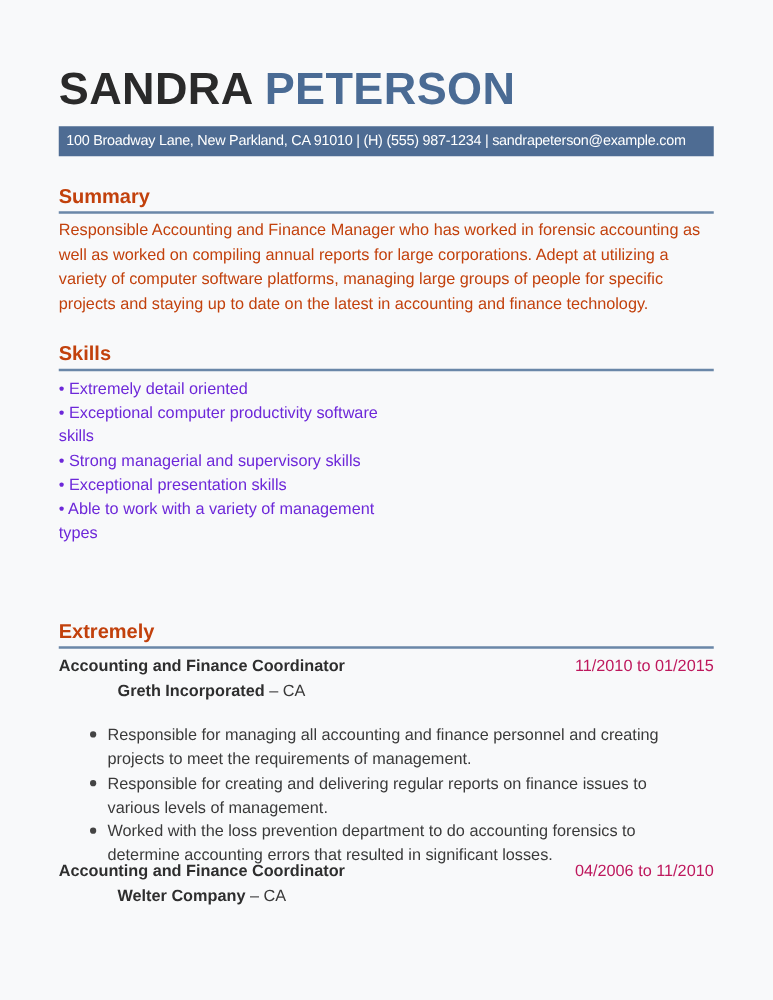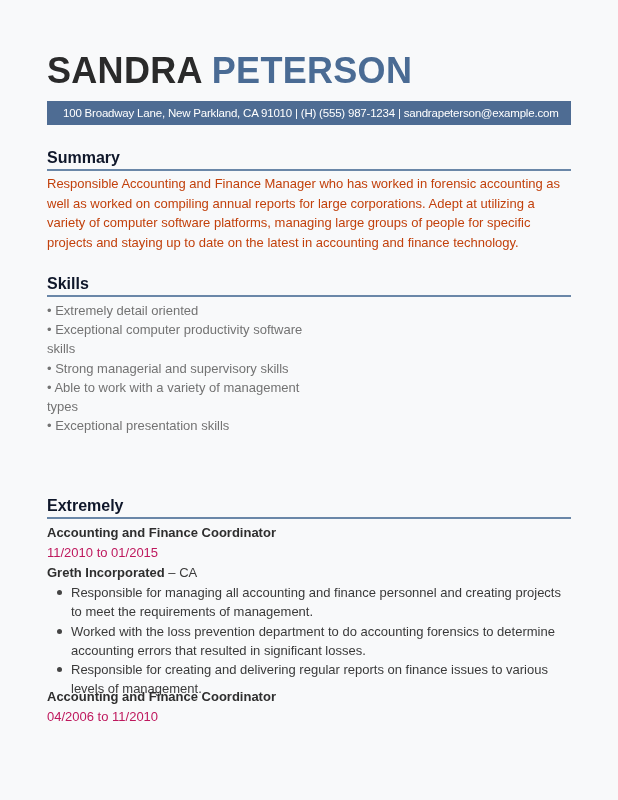--- a/index.html
+++ b/index.html
@@ -13,41 +13,41 @@
   .page { position: absolute; left: 47px; top: 0; width: 524px; }
   .name {
     position: absolute; top: 52px; left: 0;
     font-size: 36px; font-weight: bold; letter-spacing: 0.3px;
     color: #2a2a2a; white-space: nowrap; line-height: 38px;
   }
   .name .last { color: #4a6b94; }
   .contact {
     position: absolute; top: 101px; left: 0; width: 524px; height: 24px;
     background: #4e6c93; color: #ffffff;
-    font-size: 11.5px; line-height: 24px; padding-left: 16px; box-sizing: border-box;
+    font-size: 11.5px; line-height: 24px; padding-left: 6px; box-sizing: border-box;
     white-space: nowrap; letter-spacing: -0.2px;
   }
   .section-title {
     position: absolute; left: 0; width: 524px;
-    font-size: 16px; font-weight: bold; color: #0f172a;
+    font-size: 16px; font-weight: bold; color: #c2410c;
     border-bottom: 2px solid #6a87a8; padding-bottom: 2px; line-height: 19px;
   }
   .para {
     position: absolute; left: 0; width: 524px;
     font-size: 13px; line-height: 19.5px; color: #c2410c;
   }
-  .skills { position: absolute; left: 0; top: 301px; width: 260px; font-size: 13px; line-height: 19.2px; color: #737373; }
+  .skills { position: absolute; left: 0; top: 301px; width: 260px; font-size: 13px; line-height: 19.2px; color: #6d28d9; }
   .skills div { margin: 0; }
   .job { position: absolute; left: 0; width: 524px; font-size: 13px; color: #3a3a3a; }
-  .job-head { display: flex; justify-content: space-between; line-height: 20px; flex-direction: column; }
+  .job-head { display: flex; justify-content: space-between; line-height: 20px; }
   .job-title { font-weight: bold; color: #2e2e2e; }
   .job-dates { color: #be185d; }
   .job-company { line-height: 20px; }
-  .job-company .co { font-weight: bold; color: #2e2e2e; }
-  .job ul { margin: 0; padding: 0 0 0 24px; list-style: none; }
+  .job-company .co { font-weight: bold; color: #2e2e2e; margin-left: 47px; }
+  .job ul { margin: 15px; padding: 0 0 0 24px; list-style: none; }
   .job li { position: relative; line-height: 19.3px; }
   .job li::before {
     content: ""; position: absolute; left: -14px; top: 7px;
     width: 5px; height: 5px; border-radius: 50%; background: #444;
   }
 </style>
 </head>
 <body>
 
 <div class="page">
@@ -58,40 +58,43 @@
   <div class="contact">100 Broadway Lane, New Parkland, CA 91010 | (H) (555) 987-1234 | sandrapeterson@example.com</div>
 
   <div class="section-title" style="top:148px">Summary</div>
   <div class="para" style="top:174px">Responsible Accounting and Finance Manager who has worked in forensic accounting as well as worked on compiling annual reports for large corporations. Adept at utilizing a variety of computer software platforms, managing large groups of people for specific projects and staying up to date on the latest in accounting and finance technology.</div>
 
   <div class="section-title" style="top:274px">Skills</div>
   <div class="skills">
     <div>• Extremely detail oriented</div>
     <div>• Exceptional computer productivity software skills</div>
     <div>• Strong managerial and supervisory skills</div>
+    <div>• Exceptional presentation skills</div>
     <div>• Able to work with a variety of management types</div>
-    <div>• Exceptional presentation skills</div>
   </div>
 
   <div class="section-title" style="top:496px">Extremely</div>
 
   <div class="job" style="top:523px">
     <div class="job-head">
       <span class="job-title">Accounting and Finance Coordinator</span>
       <span class="job-dates">11/2010 to 01/2015</span>
     </div>
     <div class="job-company">
       <span class="co">Greth Incorporated</span><span> – CA</span>
     </div>
     <ul>
       <li>Responsible for managing all accounting and finance personnel and creating projects to meet the requirements of management.</li>
+      <li>Responsible for creating and delivering regular reports on finance issues to various levels of management.</li>
       <li>Worked with the loss prevention department to do accounting forensics to determine accounting errors that resulted in significant losses.</li>
-      <li>Responsible for creating and delivering regular reports on finance issues to various levels of management.</li>
     </ul>
   </div>
 
   <div class="job" style="top:687px">
     <div class="job-head">
       <span class="job-title">Accounting and Finance Coordinator</span>
       <span class="job-dates">04/2006 to 11/2010</span>
     </div>
+    <div class="job-company">
+      <span class="co">Welter Company</span><span> – CA</span>
+    </div>
   </div>
 </div>
 
 </body></html>

